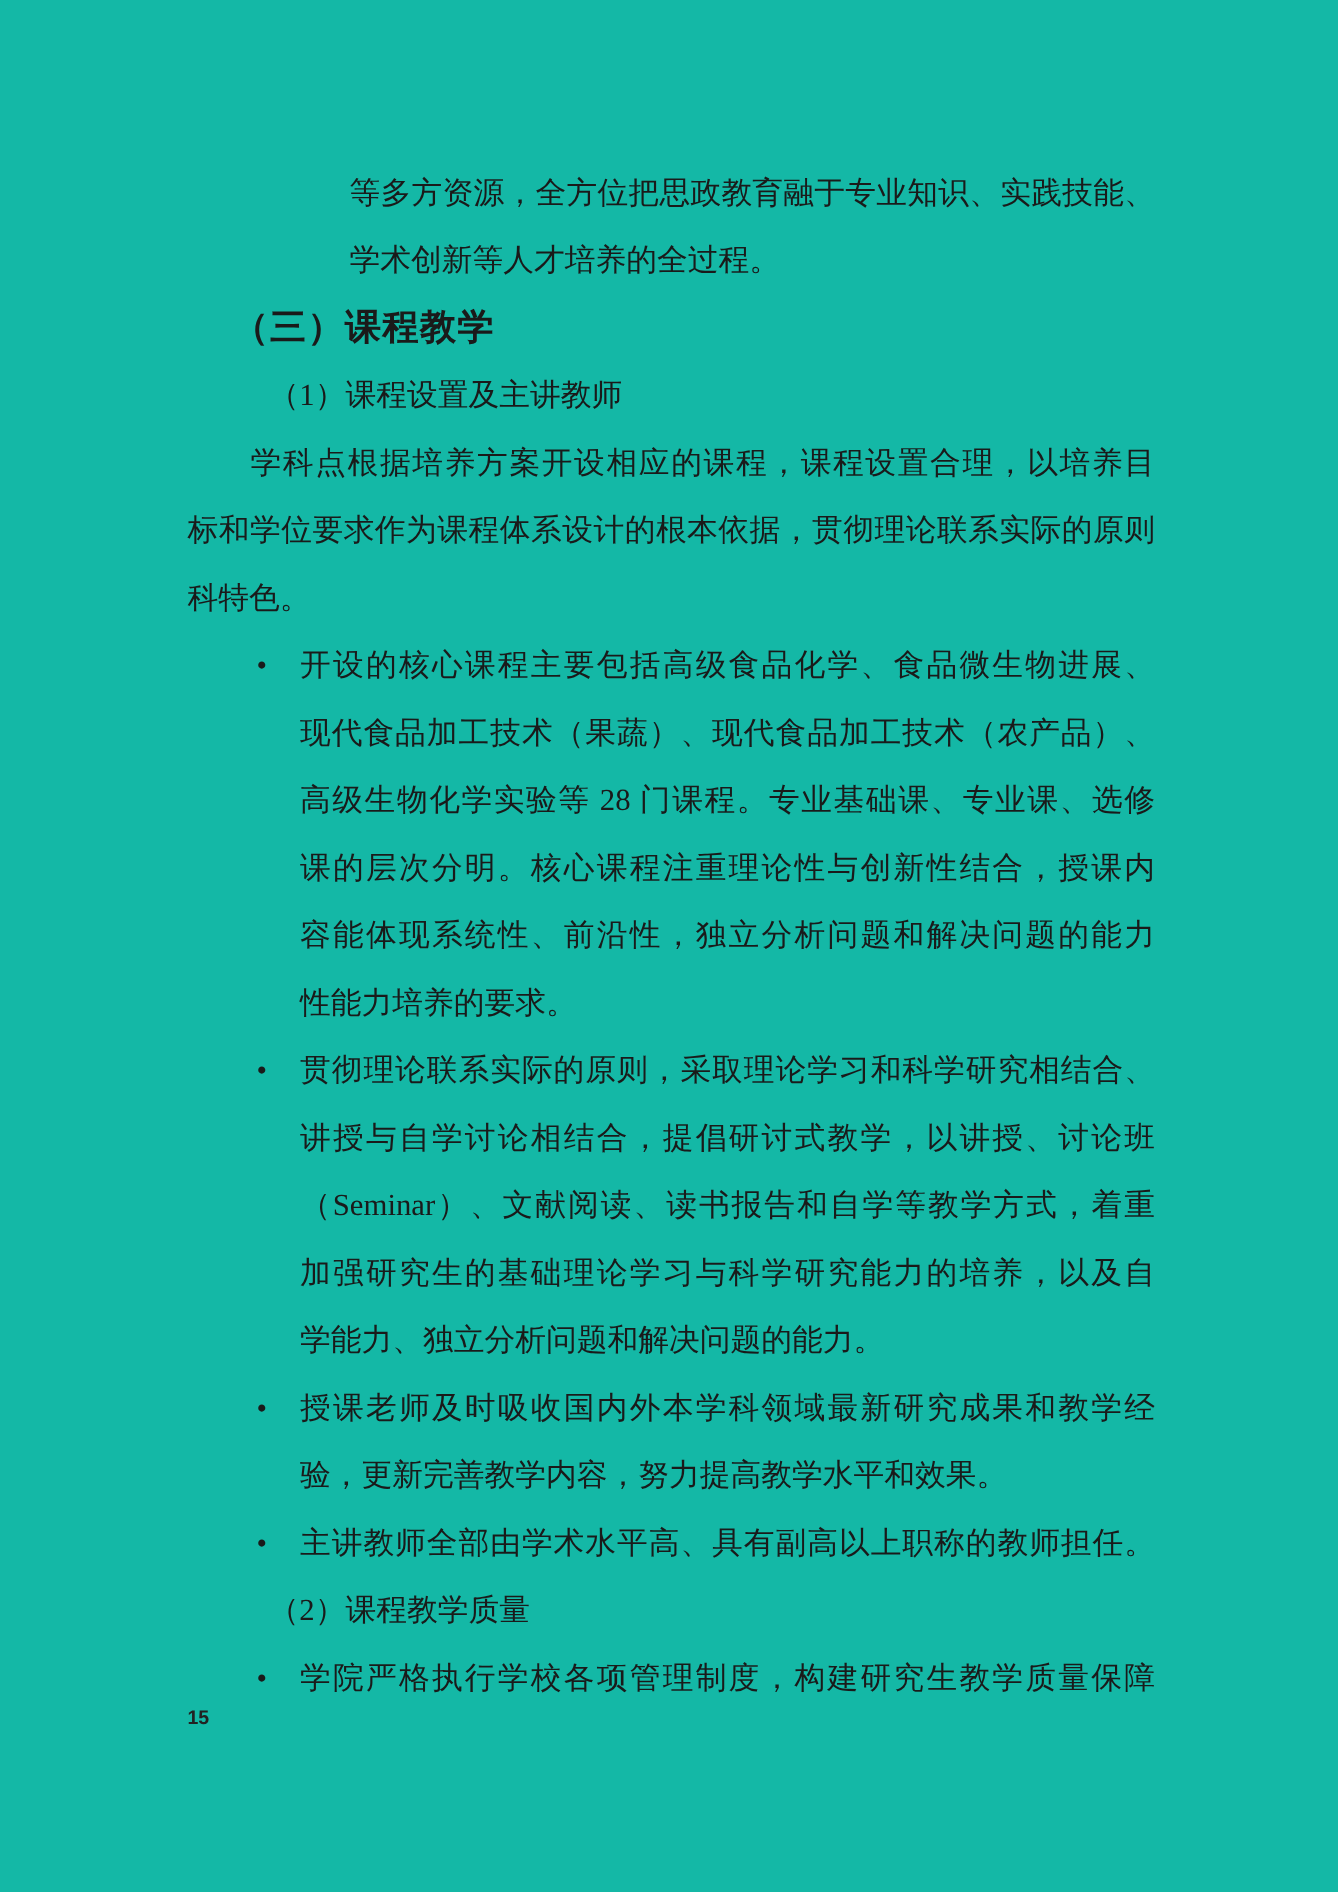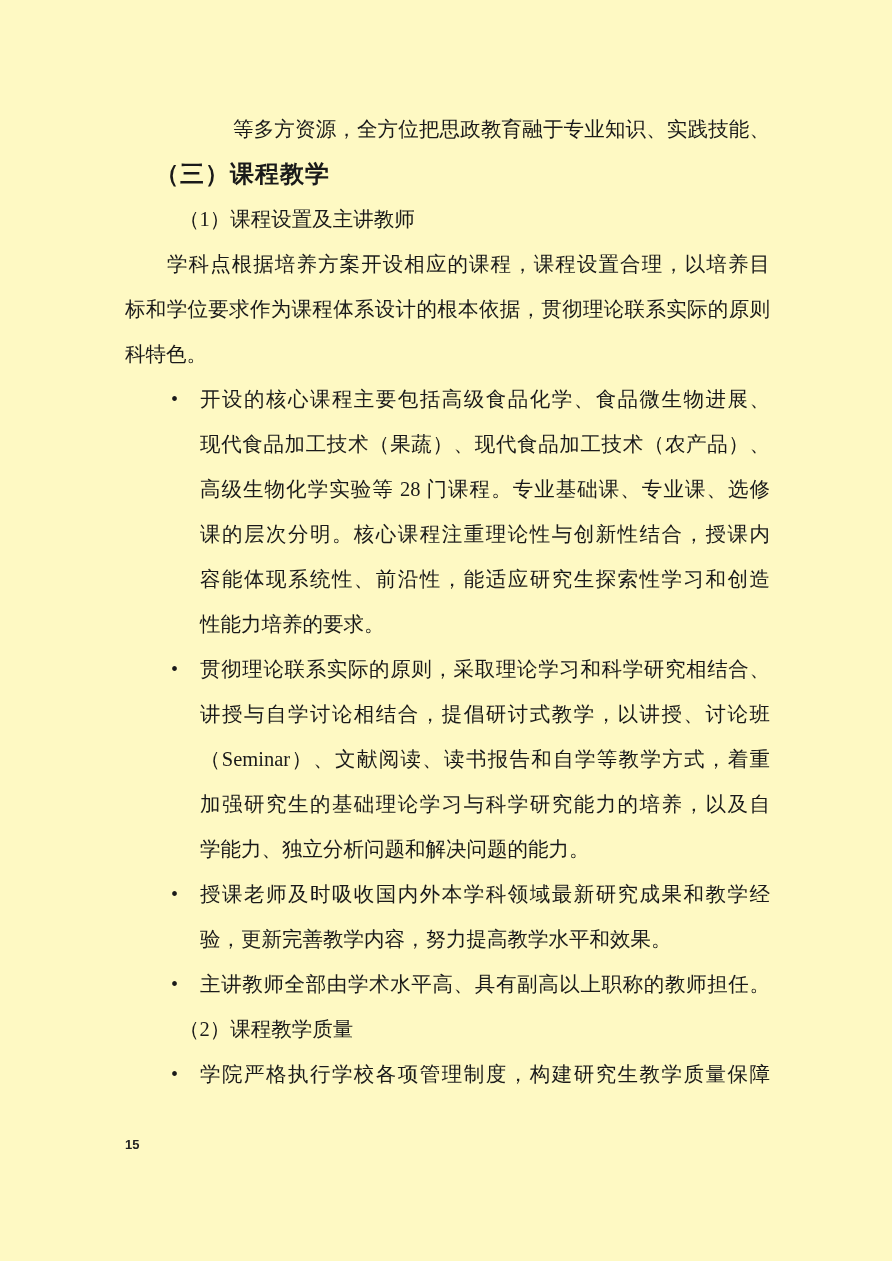--- a/index.html
+++ b/index.html
@@ -1,20 +1,20 @@
 <!DOCTYPE html>
 <html><head>
 <meta charset="utf-8">
 <style>
   html, body { margin: 0; padding: 0; background: #ffffff; }
   .page {
     position: relative;
     width: 892px;
     height: 1261px;
-    background: #fef9c3;
+    background: #14b8a6;
     overflow: hidden;
     font-family: "Liberation Serif", "DejaVu Serif", serif;
     color: #1a1a1a;
     font-size: 20.5px;
   }
   .content {
     position: absolute;
     left: 125px;
     top: 107px;
     width: 645px;
@@ -64,39 +64,40 @@
   }
 </style>
 </head>
 <body>
 
 <div class="page">
   <div class="content">
 
     <div class="continuation">
       <div class="line">等多方资源，全方位把思政教育融于专业知识、实践技能、</div>
+      <div class="line end">学术创新等人才培养的全过程。</div>
     </div>
 
     <div class="heading line end">（三）课程教学</div>
 
     <div class="subheading line end">（1）课程设置及主讲教师</div>
 
     <div class="para">
       <div class="line first">学科点根据培养方案开设相应的课程，课程设置合理，以培养目</div>
       <div class="line">标和学位要求作为课程体系设计的根本依据，贯彻理论联系实际的原则</div>
       <div class="line end">科特色。</div>
     </div>
 
     <div class="bullet">
       <span class="marker">•</span>
       <div class="line">开设的核心课程主要包括高级食品化学、食品微生物进展、</div>
       <div class="line">现代食品加工技术（果蔬）、现代食品加工技术（农产品）、</div>
       <div class="line">高级生物化学实验等 28 门课程。专业基础课、专业课、选修</div>
       <div class="line">课的层次分明。核心课程注重理论性与创新性结合，授课内</div>
-      <div class="line">容能体现系统性、前沿性，能适应研究生探索性学习和创造</div>
+      <div class="line">容能体现系统性、前沿性，独立分析问题和解决问题的能力</div>
       <div class="line end">性能力培养的要求。</div>
     </div>
 
     <div class="bullet">
       <span class="marker">•</span>
       <div class="line">贯彻理论联系实际的原则，采取理论学习和科学研究相结合、</div>
       <div class="line">讲授与自学讨论相结合，提倡研讨式教学，以讲授、讨论班</div>
       <div class="line">（Seminar）、文献阅读、读书报告和自学等教学方式，着重</div>
       <div class="line">加强研究生的基础理论学习与科学研究能力的培养，以及自</div>
       <div class="line end">学能力、独立分析问题和解决问题的能力。</div>

